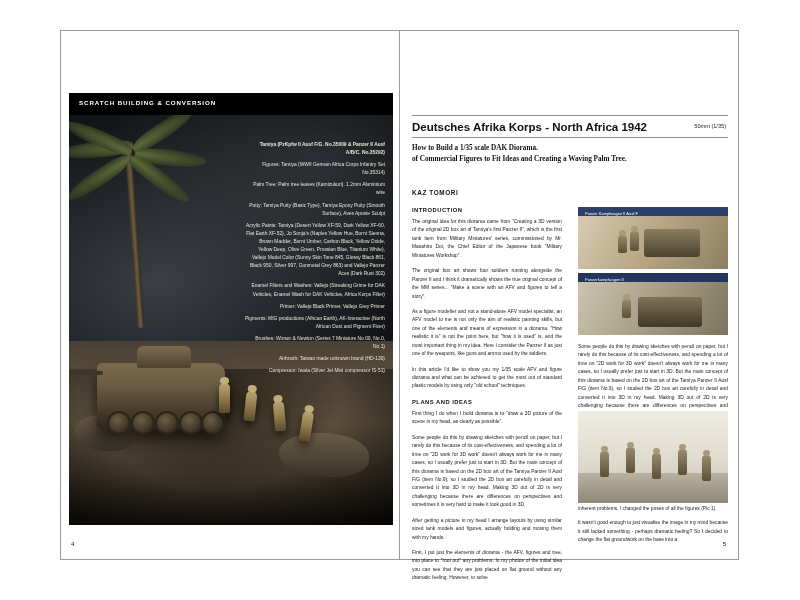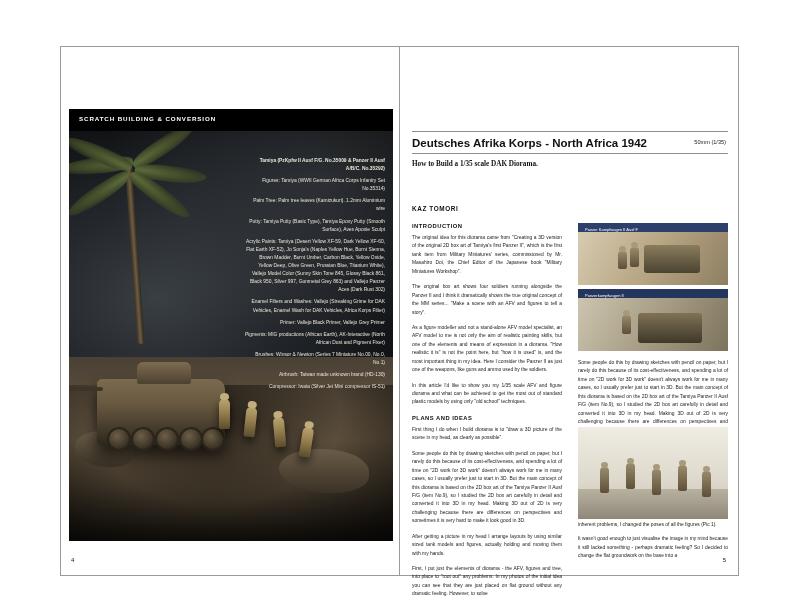--- a/index.html
+++ b/index.html
@@ -16,21 +16,21 @@
   .spread {
     position: absolute;
     left: 60px;
     top: 30px;
     width: 680px;
     height: 530px;
     background: #ffffff;
   }
   .page {
     position: absolute;
-    top: 16px;
+    top: 0;
     width: 340px;
     height: 530px;
     box-sizing: border-box;
     border: 1px solid #9a9a9a;
     background: #ffffff;
   }
   .page-left { left: 0; }
   .page-right { left: 339px; }
 
   
@@ -304,20 +304,21 @@
 
   <div class="page page-right">
 
     <div class="r-title-rule-top"></div>
     <div class="r-title">Deutsches Afrika Korps - North Africa 1942</div>
     <div class="r-scale">50mm (1/35)</div>
     <div class="r-title-rule-bottom"></div>
 
     <div class="r-subtitle">
       <div>How to Build a 1/35 scale DAK Diorama.</div>
+      <div>of Commercial Figures to Fit Ideas and Creating a Waving Palm Tree.</div>
     </div>
 
     <div class="r-author">KAZ TOMORI</div>
 
     <div class="col-left">
       <div class="sec-head">INTRODUCTION</div>
       <p class="body-p">The original idea for this diorama came from "Creating a 3D version of the original 2D box art of Tamiya's first Panzer II", which is the first tank item from Military Miniatures' series, commissioned by Mr. Masahiro Doi, the Chief Editor of the Japanese book "Military Miniatures Workshop".</p>
       <p class="body-p">The original box art shows four soldiers running alongside the Panzer II and I think it dramatically shows the true original concept of the MM series... "Make a scene with an AFV and figures to tell a story".</p>
       <p class="body-p">As a figure modeller and not a stand-alone AFV model specialist, an AFV model to me is not only the aim of realistic painting skills, but one of the elements and means of expression in a diorama. "How realistic it is" is not the point here, but "how it is used" is, and the most important thing in my idea. Here I consider the Panzer II as just one of the weapons, like guns and ammo used by the soldiers.</p>
       <p class="body-p">In this article I'd like to show you my 1/35 scale AFV and figure diorama and what can be achieved to get the most out of standard plastic models by using only "old school" techniques.</p>

